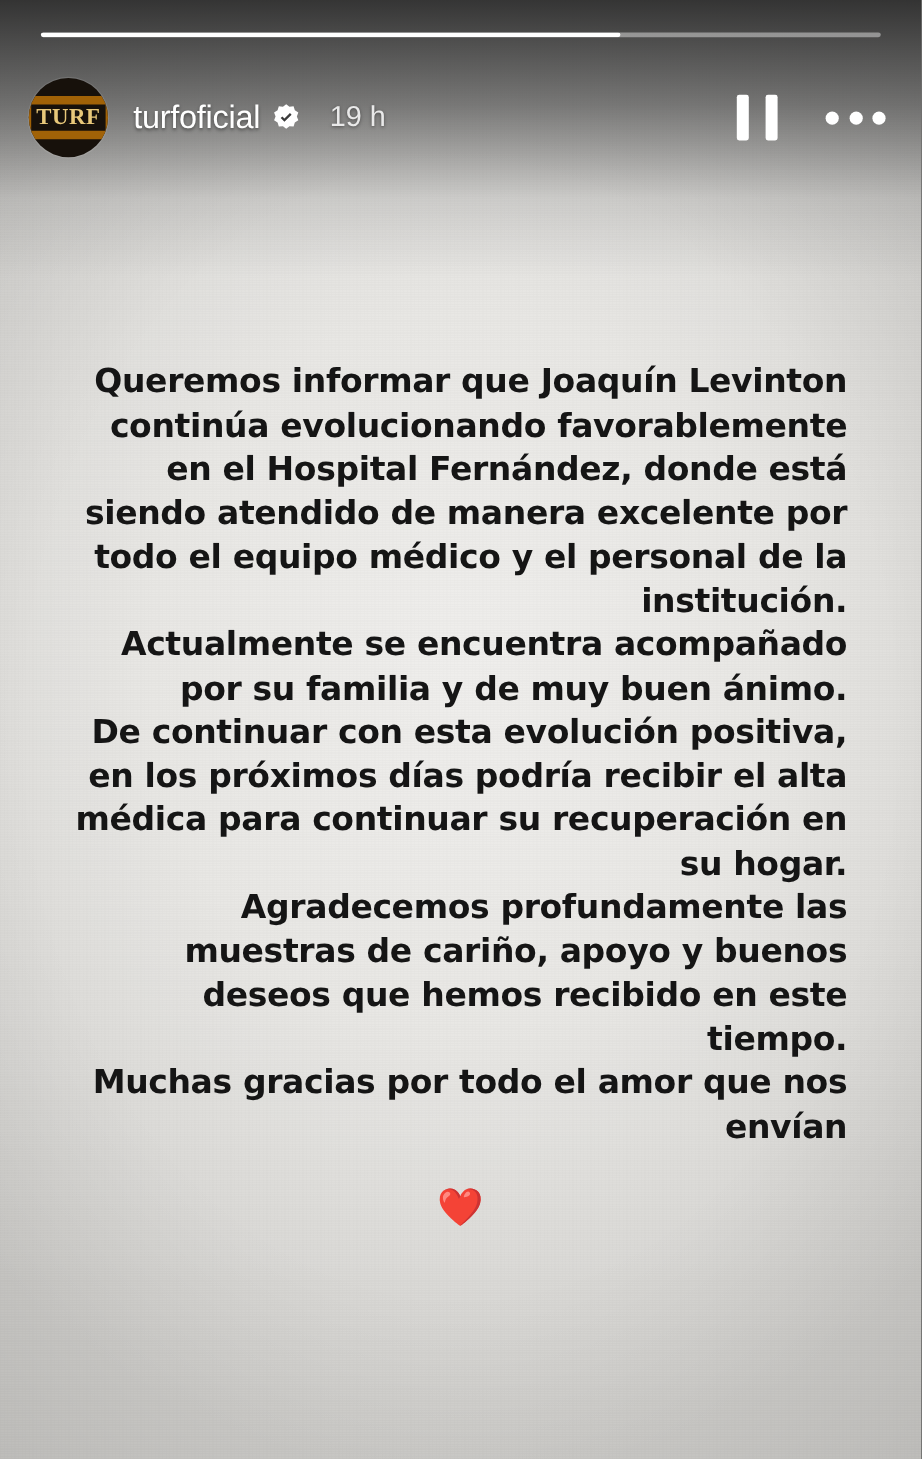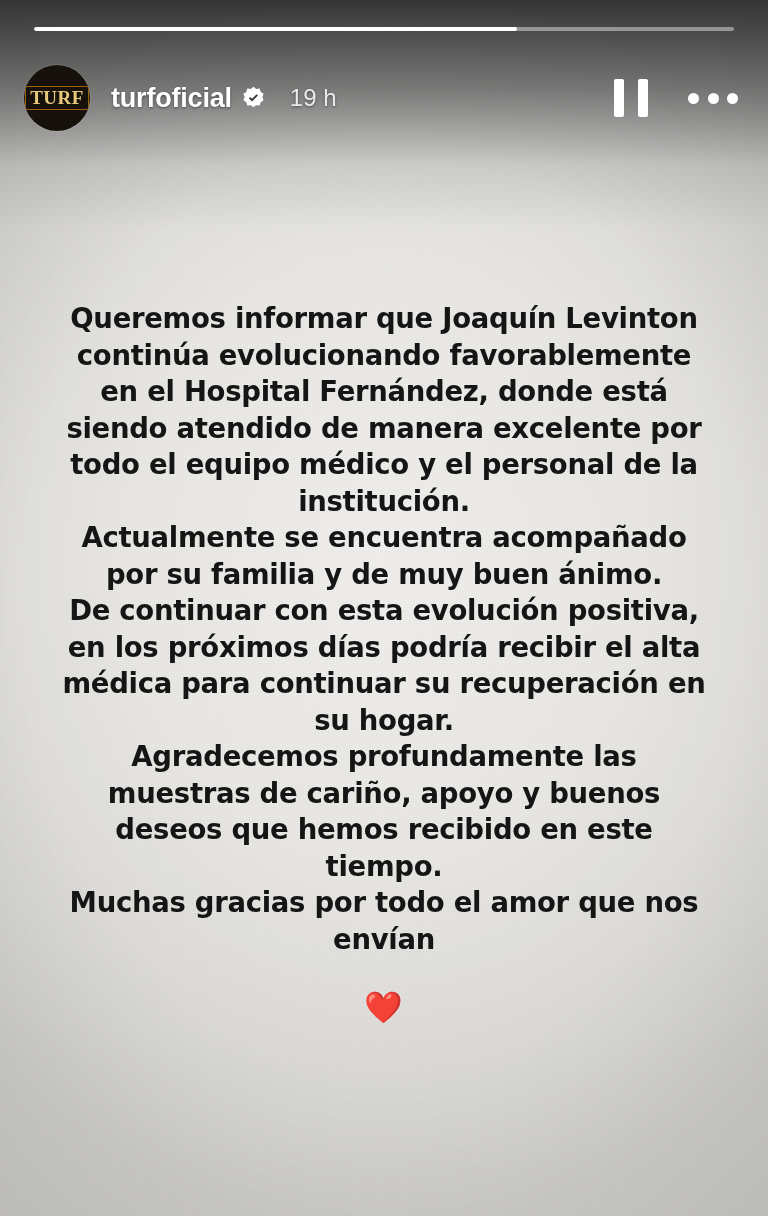--- a/index.html
+++ b/index.html
@@ -70,30 +70,30 @@
     flex: 0 0 auto;
     box-shadow: 0 0 0 1px rgba(255,255,255,0.10);
     overflow: hidden;
   }
   .avatar-text {
     font-family: "Liberation Serif", serif;
     font-weight: bold;
     font-size: 19px;
     letter-spacing: 0.5px;
     color: #e8c87a;
-    border: 1px solid #a16207;
+    border: 7px solid #a16207;
     padding: 1px 4px 2px 4px;
     border-radius: 2px;
     line-height: 1;
   }
   .username {
     margin-left: 21px;
     color: #ffffff;
     font-size: 27px;
-    font-weight: bold;
+    font-weight: normal;
     letter-spacing: -0.2px;
     text-shadow: 0 1px 3px rgba(0,0,0,0.45);
     white-space: nowrap;
   }
   .verified {
     margin-left: 9px;
     width: 25px;
     height: 25px;
     flex: 0 0 auto;
     display: block;
@@ -175,21 +175,21 @@
     pointer-events: none;
   }
 
   
   .message {
     position: absolute;
     z-index: 3;
     top: 300px;
     left: 62px;
     width: 644px;
-    text-align: center;
+    text-align: right;
     color: #151515;
     font-family: "DejaVu Sans", sans-serif;
     font-weight: bold;
     font-size: 27.5px;
     line-height: 36.5px;
     letter-spacing: -0.3px;
     white-space: pre-line;
   }
   .heart {
     position: absolute;

